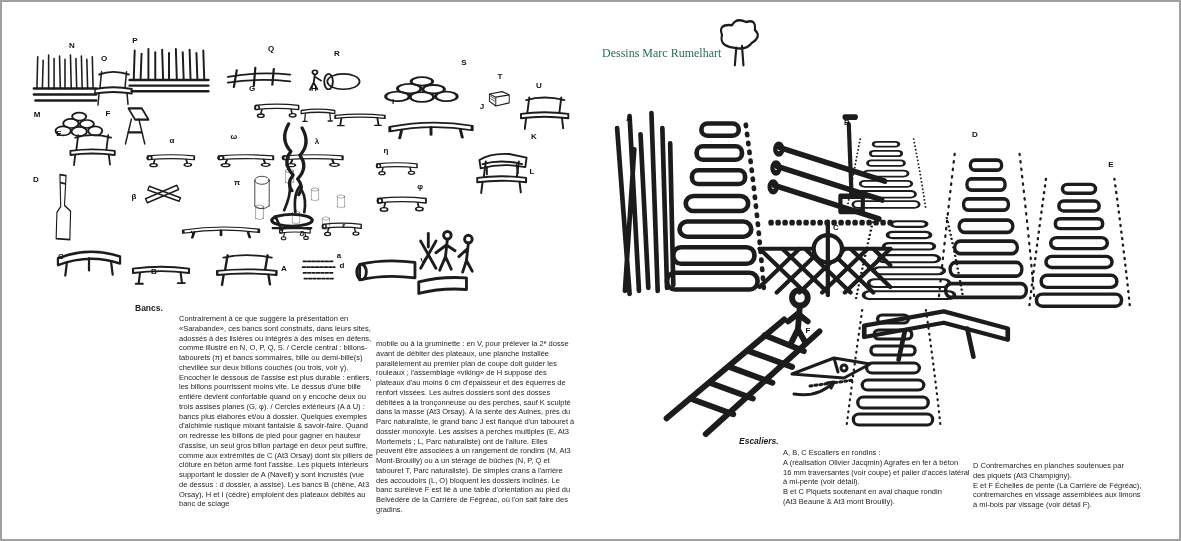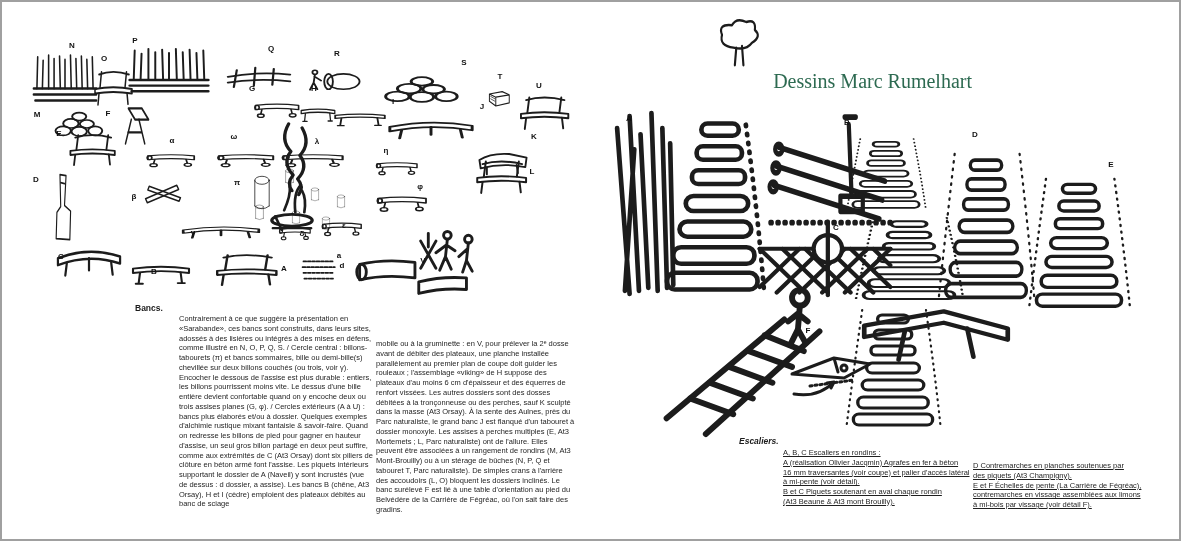--- a/index.html
+++ b/index.html
@@ -18,37 +18,37 @@
   .title{
     left:600px;top:28px;width:370px;
     text-align:center;
     font-family:"DejaVu Sans", sans-serif;
     font-style:italic;
     font-size:25px;
     letter-spacing:0.5px;
     color:#2d6a51;
   }
   .subtitle{
-    left:600px;top:68px;width:370px;
-    text-align:right;
+    left:600px;top:44px;width:370px;
+    text-align:left;
     font-family:"Liberation Serif", serif;
-    font-size:20px;
+    font-size:12px;
     color:#2d6a51;
   }
   
   .sec-heading{
     font-size:8.5px;font-weight:bold;line-height:1.2;
   }
   .body-col{
     font-size:7.5px;line-height:1.3;
     color:#1f1f1f;
     text-align:left;
     margin-left:44px;
   }
-  .pre{white-space:pre-line;text-decoration:underline;}
+  .pre{white-space:pre-line;}
   
   .fig-label{
     position:absolute;
     font-size:8px;font-weight:bold;
     color:#111;
     transform:translate(-50%,-50%);
     line-height:1;
     z-index:3;
   }
   .sketch{position:absolute;z-index:1;}

